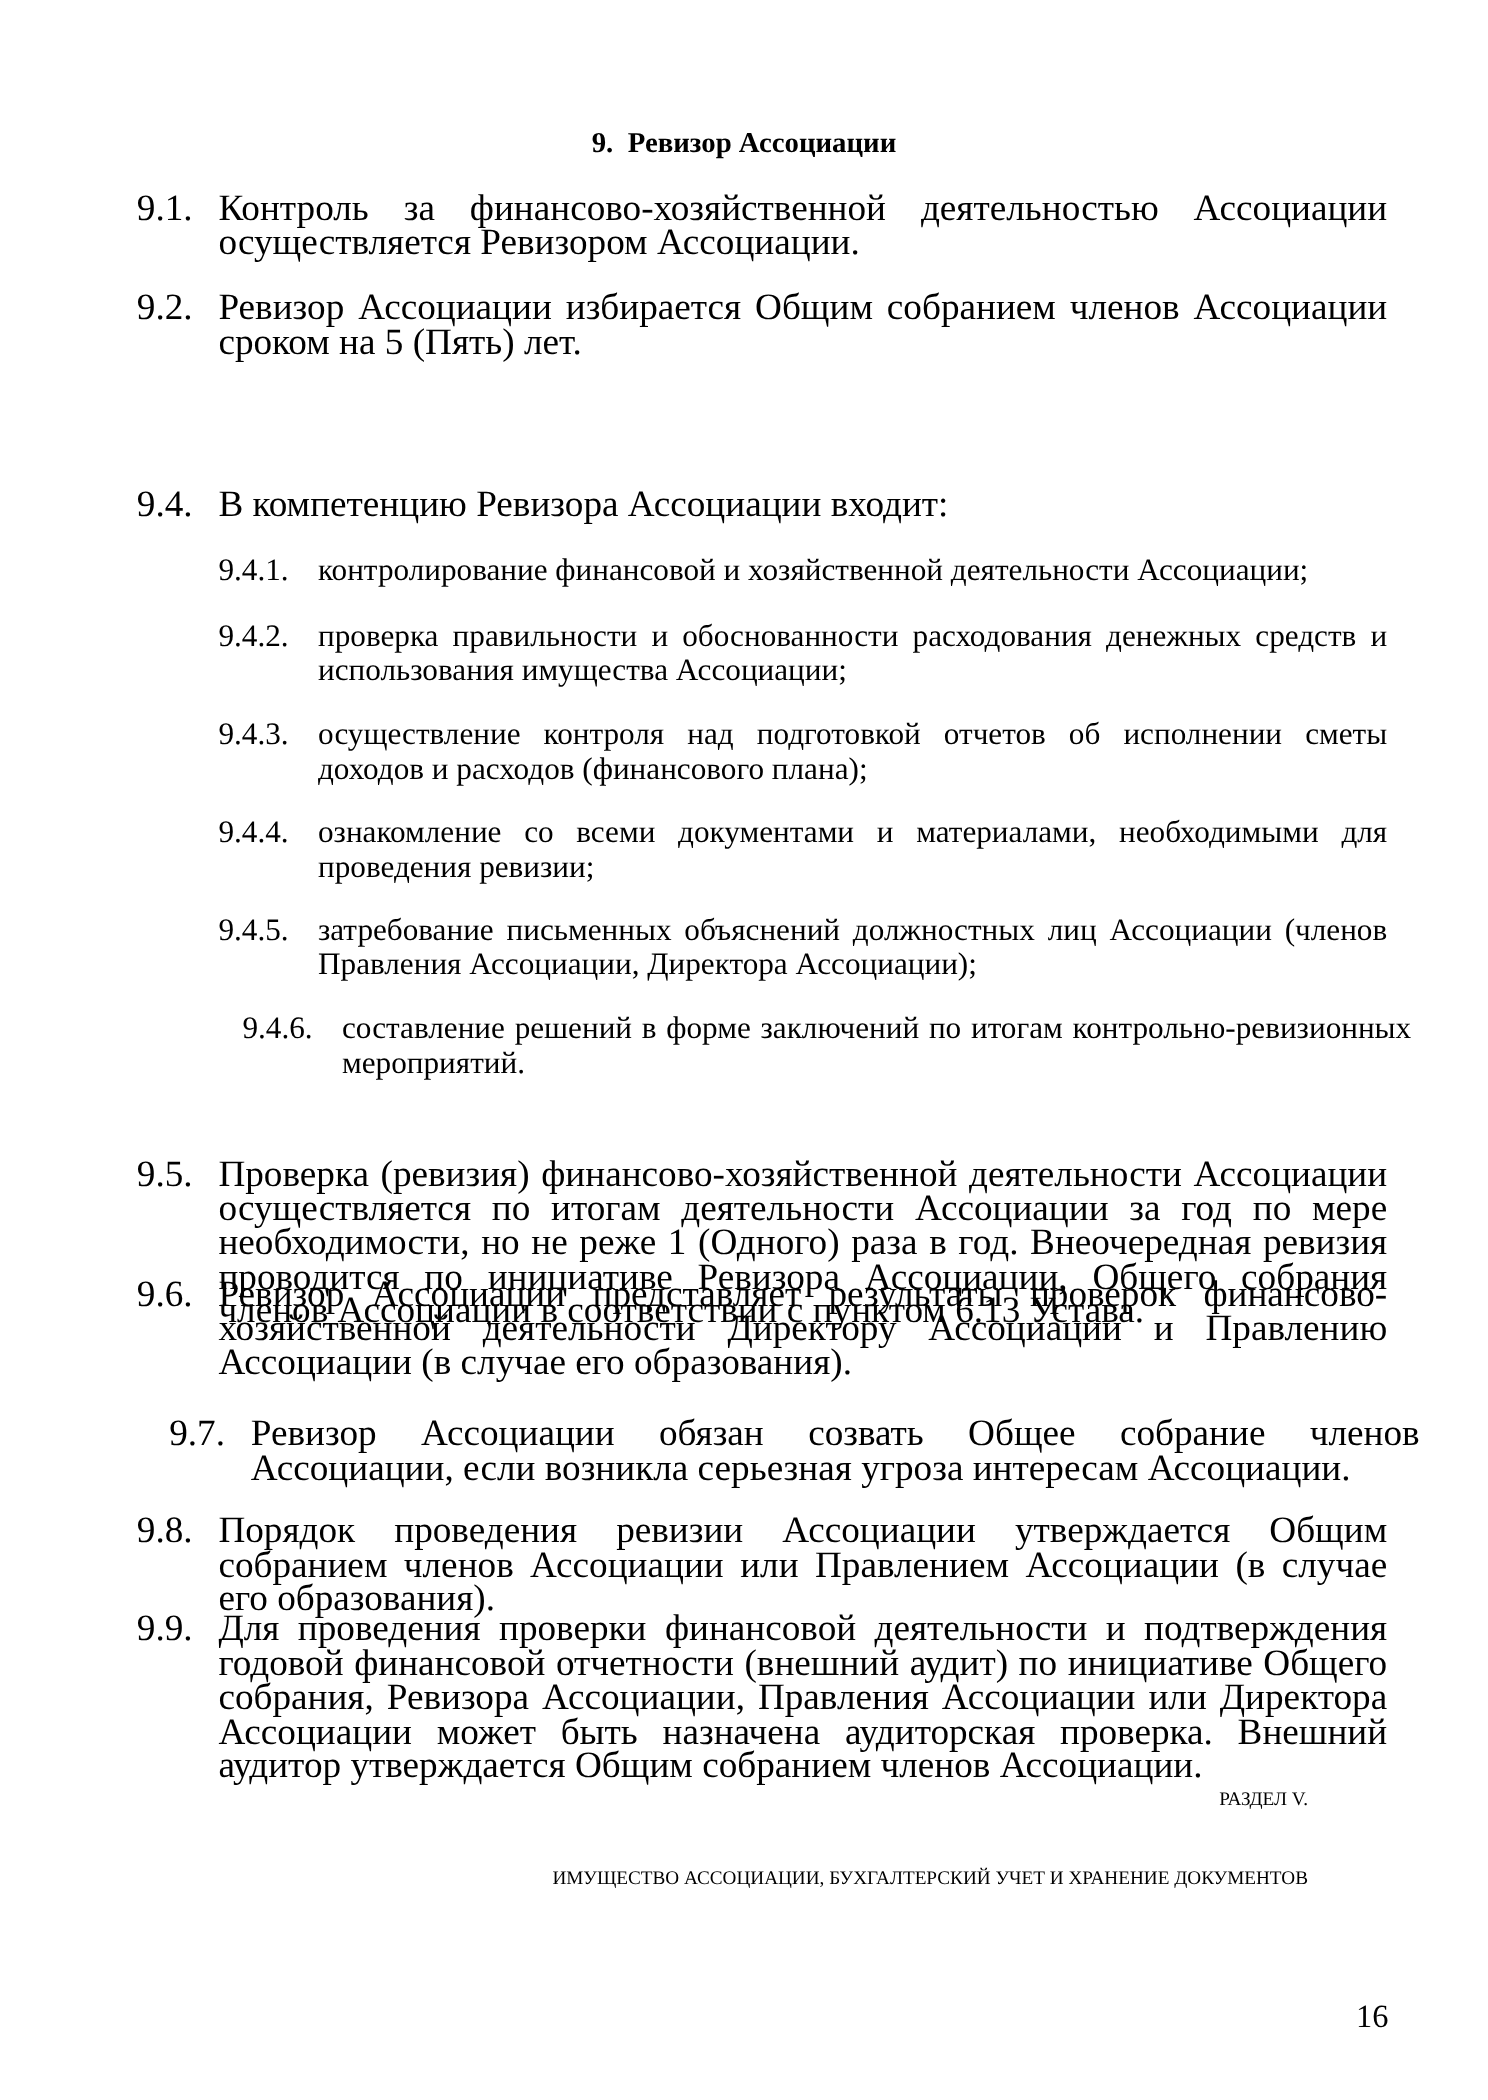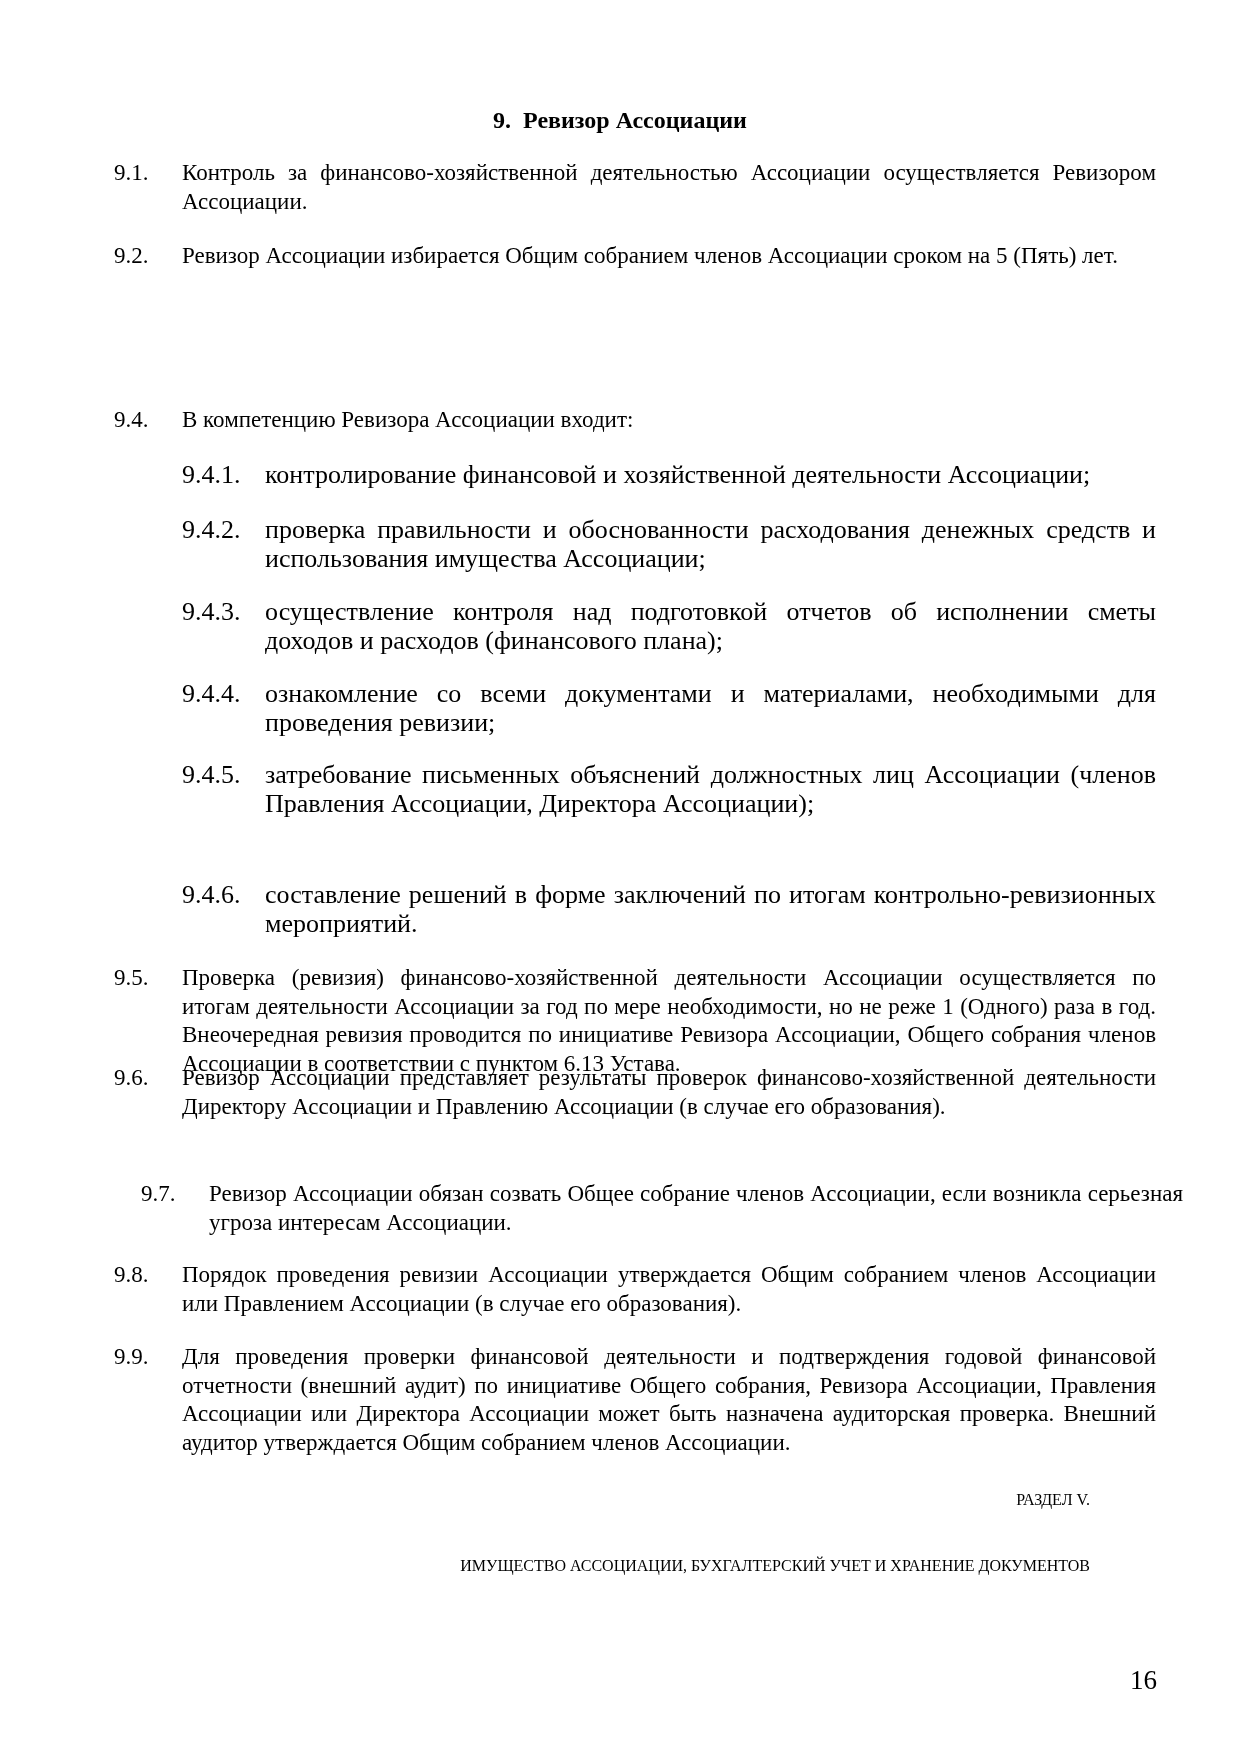--- a/index.html
+++ b/index.html
@@ -2,21 +2,21 @@
 <html><head>
 <meta charset="utf-8">
 <style>
   html, body { margin: 0; padding: 0; background: #ffffff; }
   body { width: 1240px; height: 1750px; position: relative; overflow: hidden;
          font-family: "Liberation Serif", "DejaVu Serif", serif; color: #000; }
   .page { position: absolute; left: 0; top: 0; width: 1009px; height: 1750px; }
   .heading { position: absolute; left: 0; width: 1240px; text-align: center;
              font-weight: bold; font-size: 24px; line-height: 28px; }
   .heading .num { margin-right: 12px; }
-  .para { position: absolute; left: 114px; width: 1042px; font-size: 23px; line-height: 28.6px; }
+  .para { position: absolute; left: 114px; width: 1042px; font-size: 31px; line-height: 28.6px; }
   .para .num { position: absolute; left: 0; top: 0; }
   .para .text { margin-left: 68px; text-align: justify; }
   .sub { position: absolute; left: 182px; width: 974px; font-size: 26px; line-height: 28.6px; }
   .sub .num { position: absolute; left: 0; top: 0; }
   .sub .text { margin-left: 83px; text-align: justify; }
   .section-title { position: absolute; left: 150px; width: 940px; text-align: right;
                    font-weight: normal; font-size: 16px; line-height: 27px; }
   .page-number { position: absolute; left: 1130px; top: 1665px; font-size: 27px; }
 </style>
 </head>
@@ -62,21 +62,21 @@
   <div class="sub" style="top:680px;">
     <span class="num">9.4.4.</span>
     <div class="text">ознакомление со всеми документами и материалами, необходимыми для проведения ревизии;</div>
   </div>
 
   <div class="sub" style="top:761px;">
     <span class="num">9.4.5.</span>
     <div class="text">затребование письменных объяснений должностных лиц Ассоциации (членов Правления Ассоциации, Директора Ассоциации);</div>
   </div>
 
-  <div class="sub" style="top:881px;">
+  <div class="sub" style="top:843px;margin-left:20px;">
     <span class="num">9.4.6.</span>
     <div class="text">составление решений в форме заключений по итогам контрольно-ревизионных мероприятий.</div>
   </div>
 
   <div class="para" style="top:964px;">
     <span class="num">9.5.</span>
     <div class="text">Проверка (ревизия) финансово-хозяйственной деятельности Ассоциации осуществляется по итогам деятельности Ассоциации за год по мере необходимости, но не реже 1 (Одного) раза в год. Внеочередная ревизия проводится по инициативе Ревизора Ассоциации, Общего собрания членов Ассоциации в соответствии с пунктом 6.13 Устава.</div>
   </div>
 
   <div class="para" style="top:1064px;">

